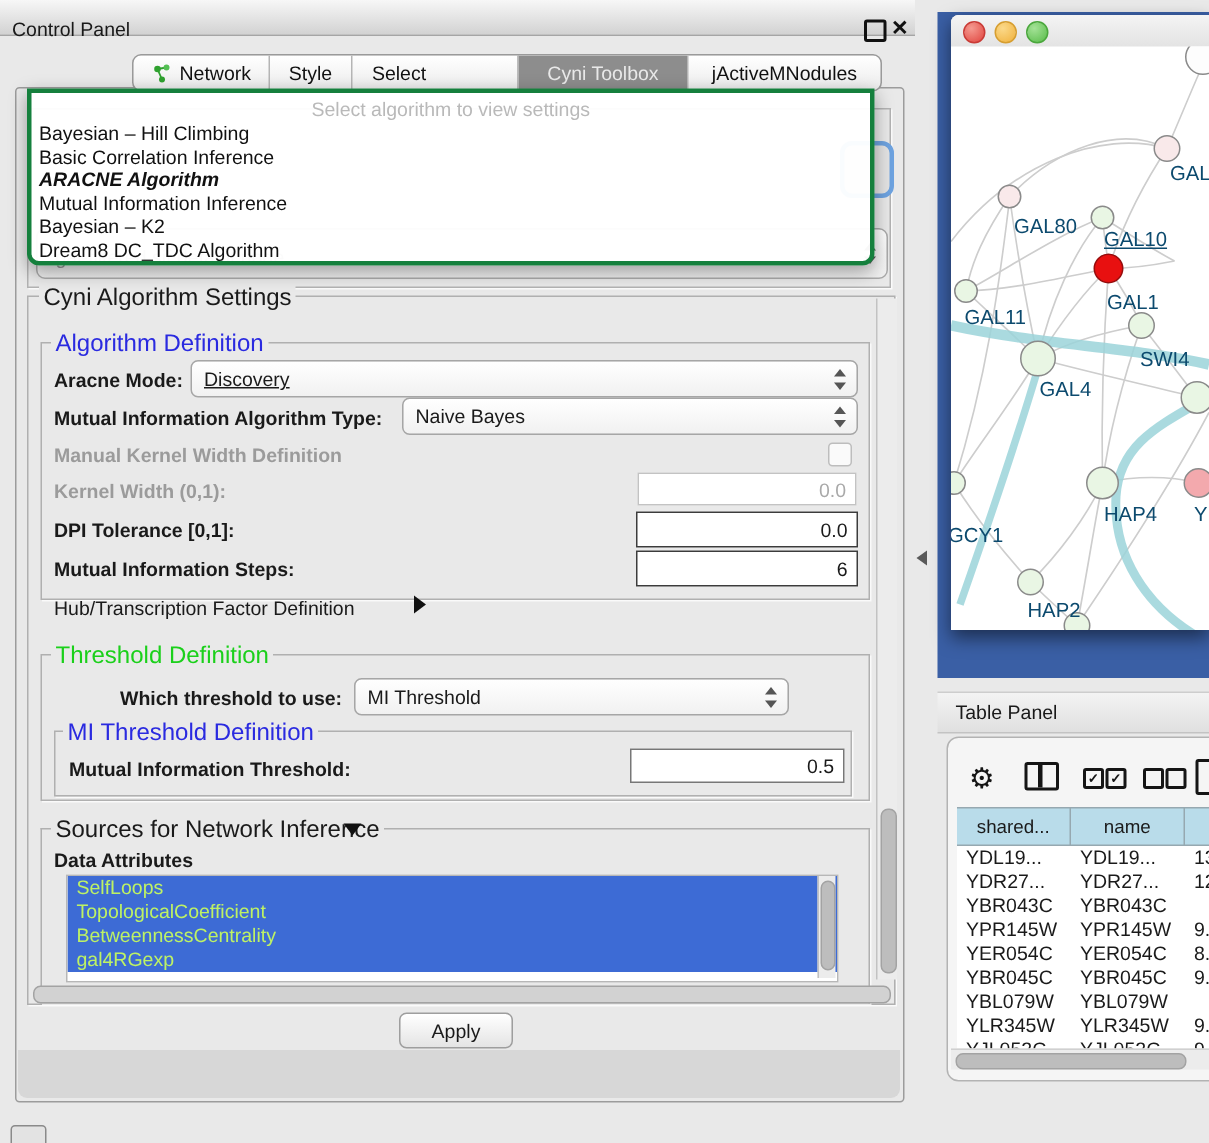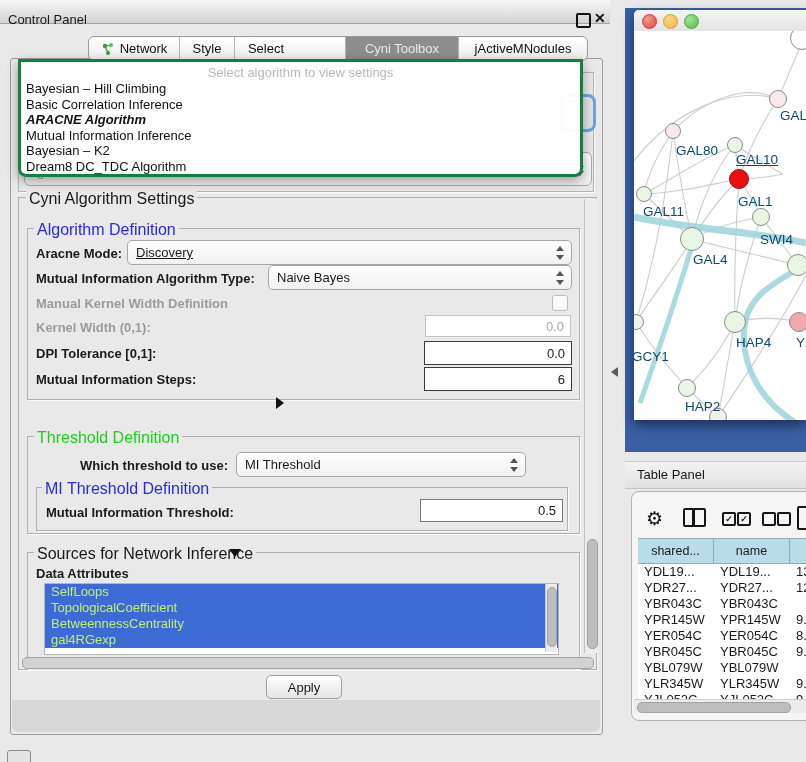--- a/index.html
+++ b/index.html
@@ -166,20 +166,21 @@
 
   <div class="abs lbl bold gray" style="left:36px;top:320px;">Kernel Width (0,1):</div>
   <div class="abs field" style="left:425px;top:315px;width:146px;height:22px;border:1px solid #c3c3c3;color:#a9a9a9;">0.0</div>
 
   <div class="abs lbl bold" style="left:36px;top:346px;">DPI Tolerance [0,1]:</div>
   <div class="abs field" style="left:424px;top:341px;width:148px;height:24px;border:1.5px solid #3c3c3c;">0.0</div>
 
   <div class="abs lbl bold" style="left:36px;top:372px;">Mutual Information Steps:</div>
   <div class="abs field" style="left:424px;top:367px;width:148px;height:24px;border:1.5px solid #3c3c3c;">6</div>
 
+  <div class="abs lbl" style="left:36px;top:398px;">Hub/Transcription Factor Definition</div>
   <div class="abs tri-right" style="left:276px;top:397px;"></div>
 
   <div class="abs fieldset" style="left:27px;top:436px;width:551px;height:96px;"></div>
   <div class="abs fs-title" style="left:34px;top:429px;color:#1bd01b;">Threshold Definition</div>
 
   <div class="abs lbl bold" style="left:80px;top:458px;text-align:center;">Which threshold to use:</div>
   <div class="abs combo" style="left:236px;top:452px;width:290px;height:25px;">
     <span>MI Threshold</span>
     <span class="stepper"></span>
   </div>

